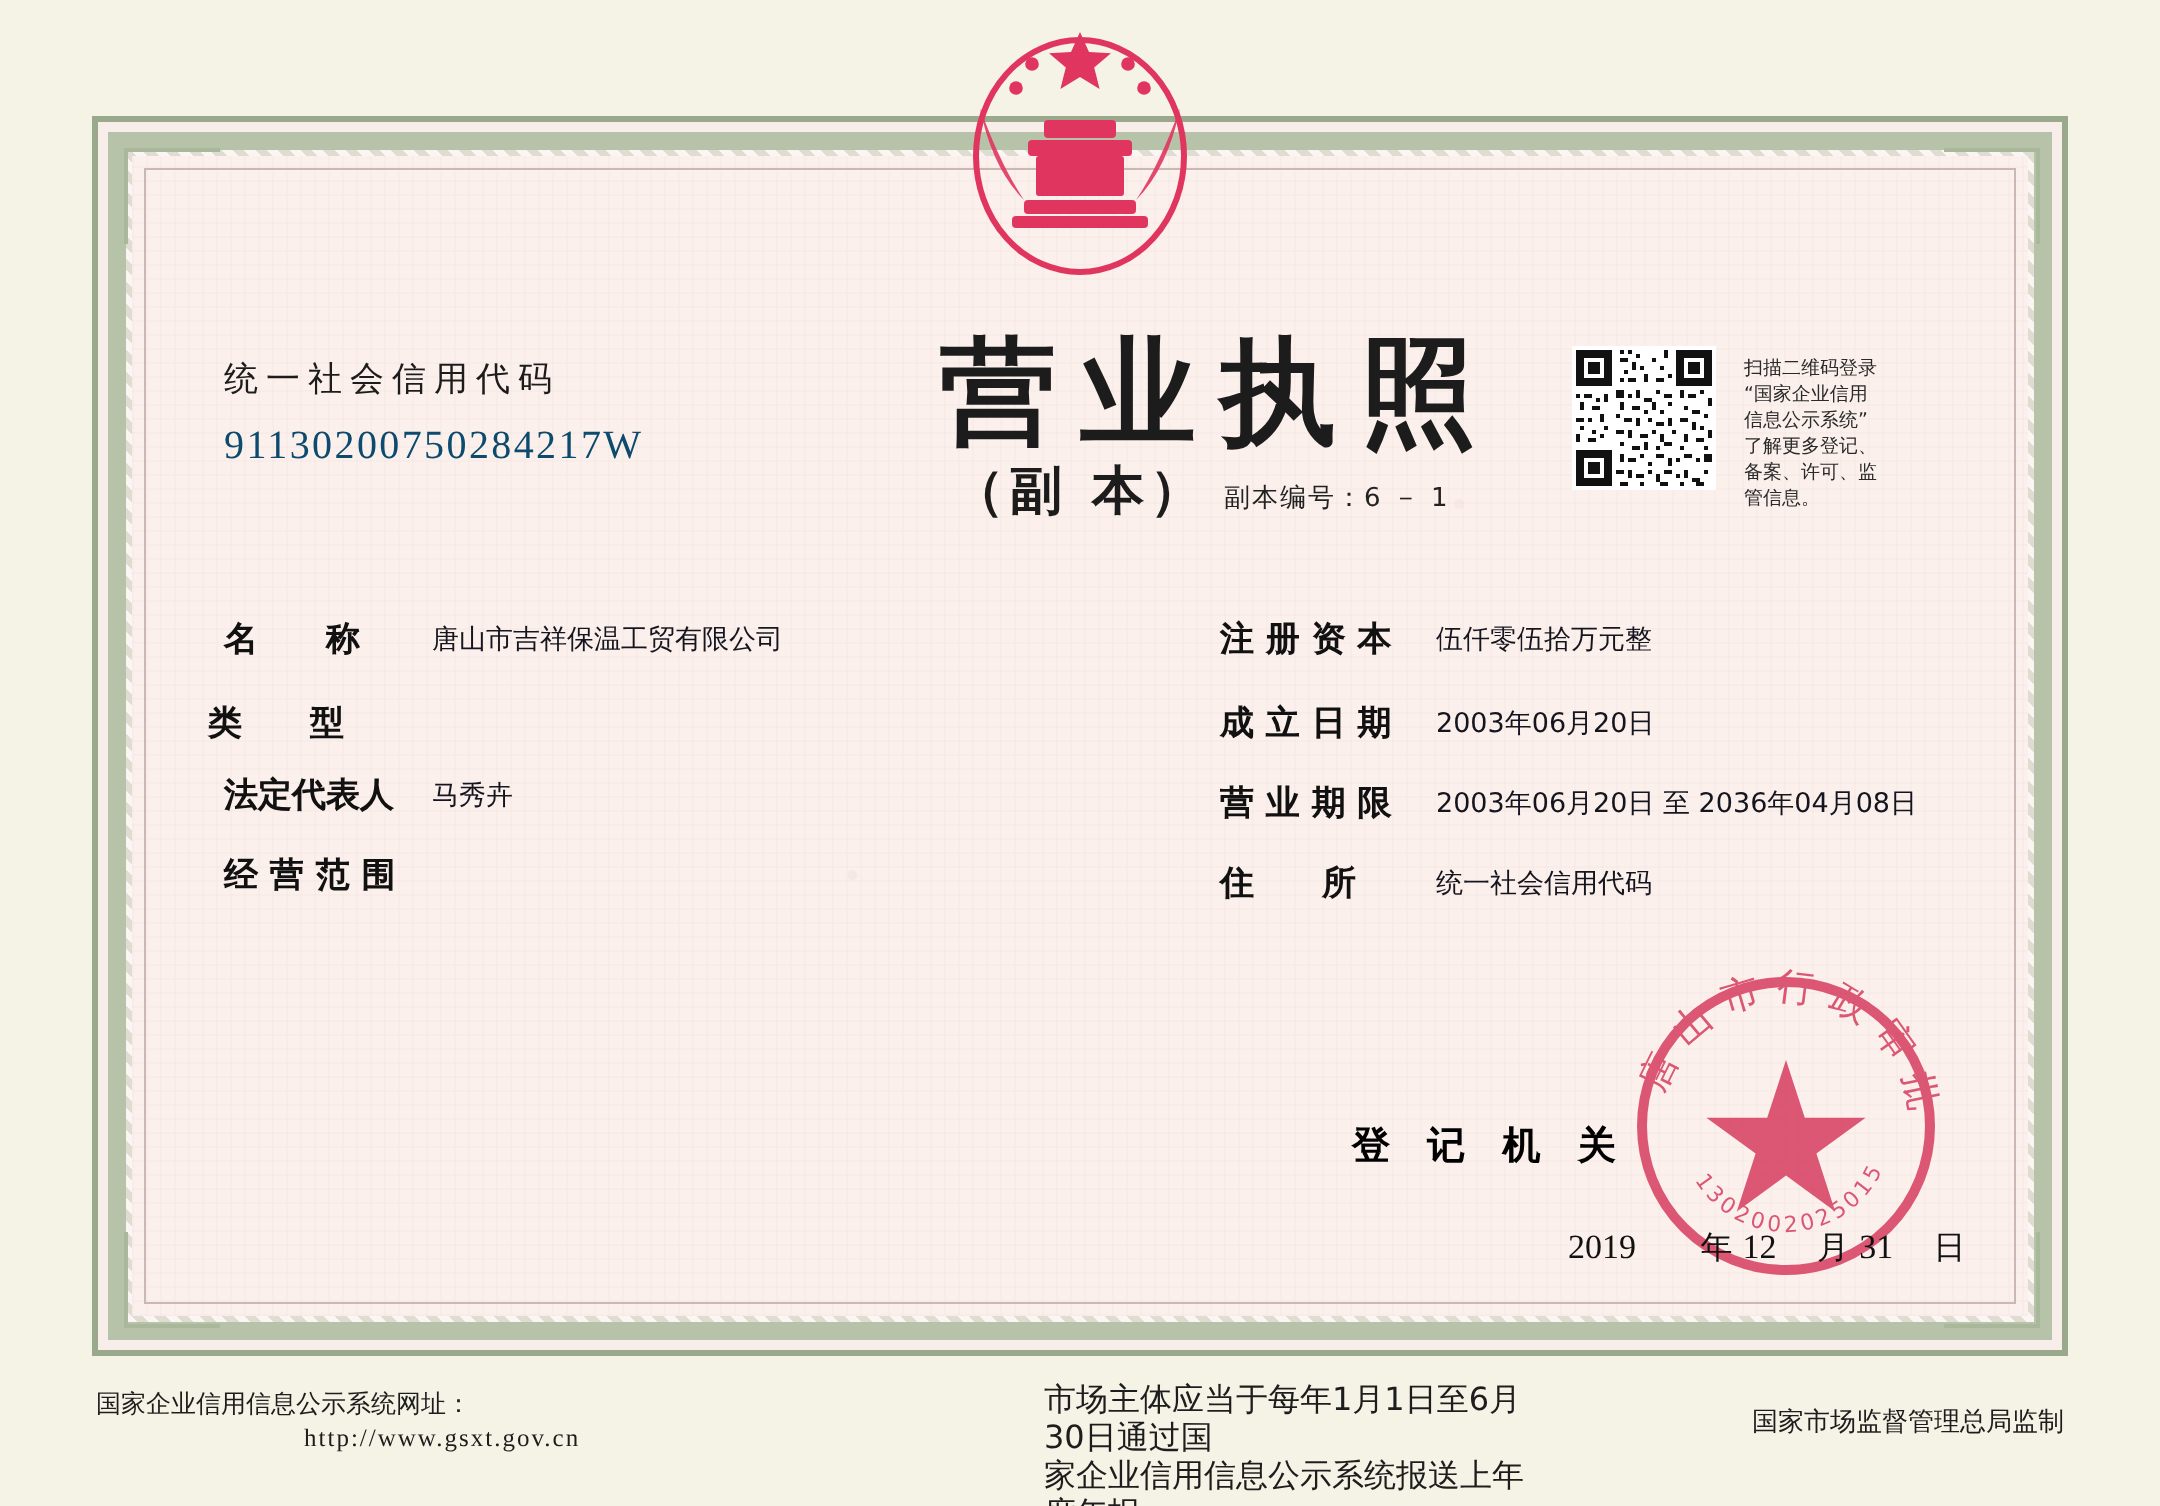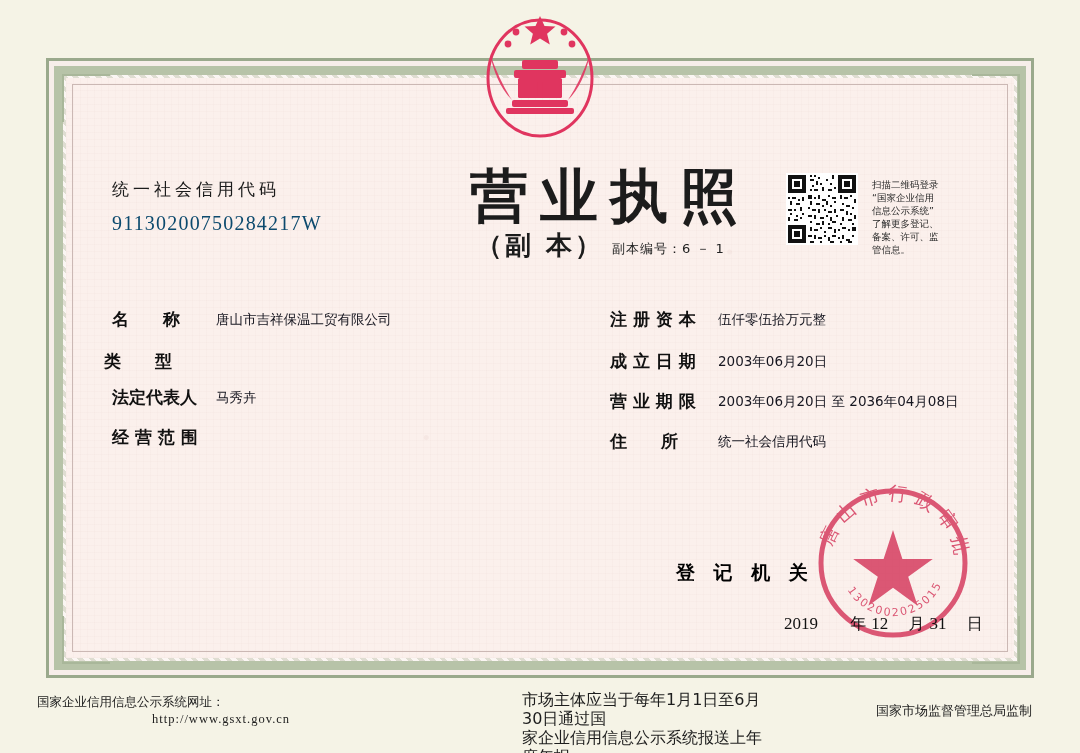--- a/index.html
+++ b/index.html
@@ -204,21 +204,21 @@
   .seal {
     position: absolute;
     left: 808px; top: 478px;
     width: 170px; height: 170px;
     opacity: 0.82;
   }
 
   
   .footer-left {
     position: absolute;
-    left: 37px; top: 694px;
+    left: 48px; top: 694px;
     font-family: "DejaVu Sans", sans-serif;
     font-size: 12.5px;
     color: #1d1d1d;
   }
   .footer-url {
     position: absolute;
     left: 152px; top: 712px;
     font-family: "Liberation Serif", serif;
     font-size: 12.5px;
     letter-spacing: 1px;

